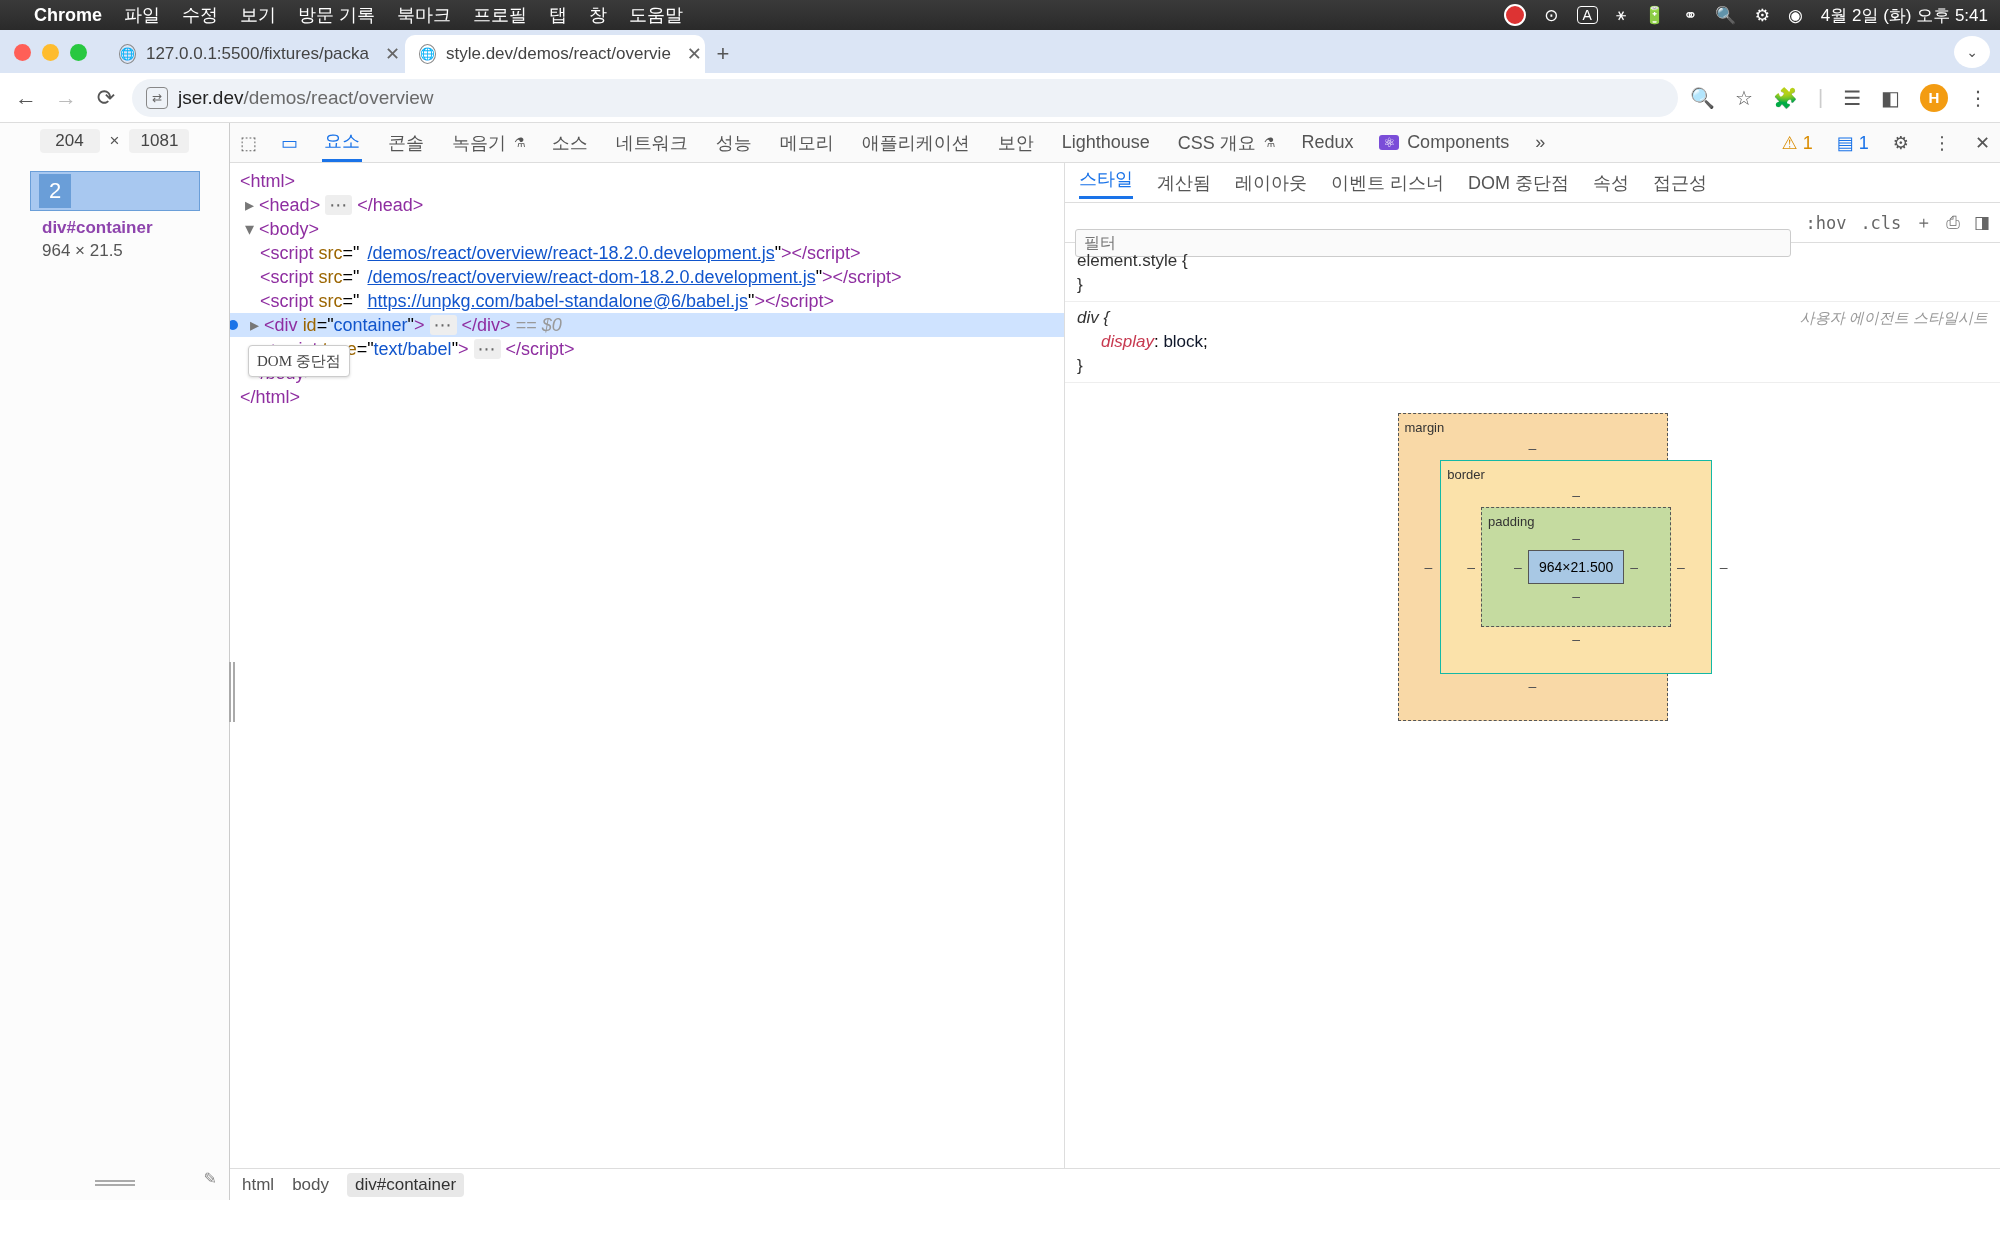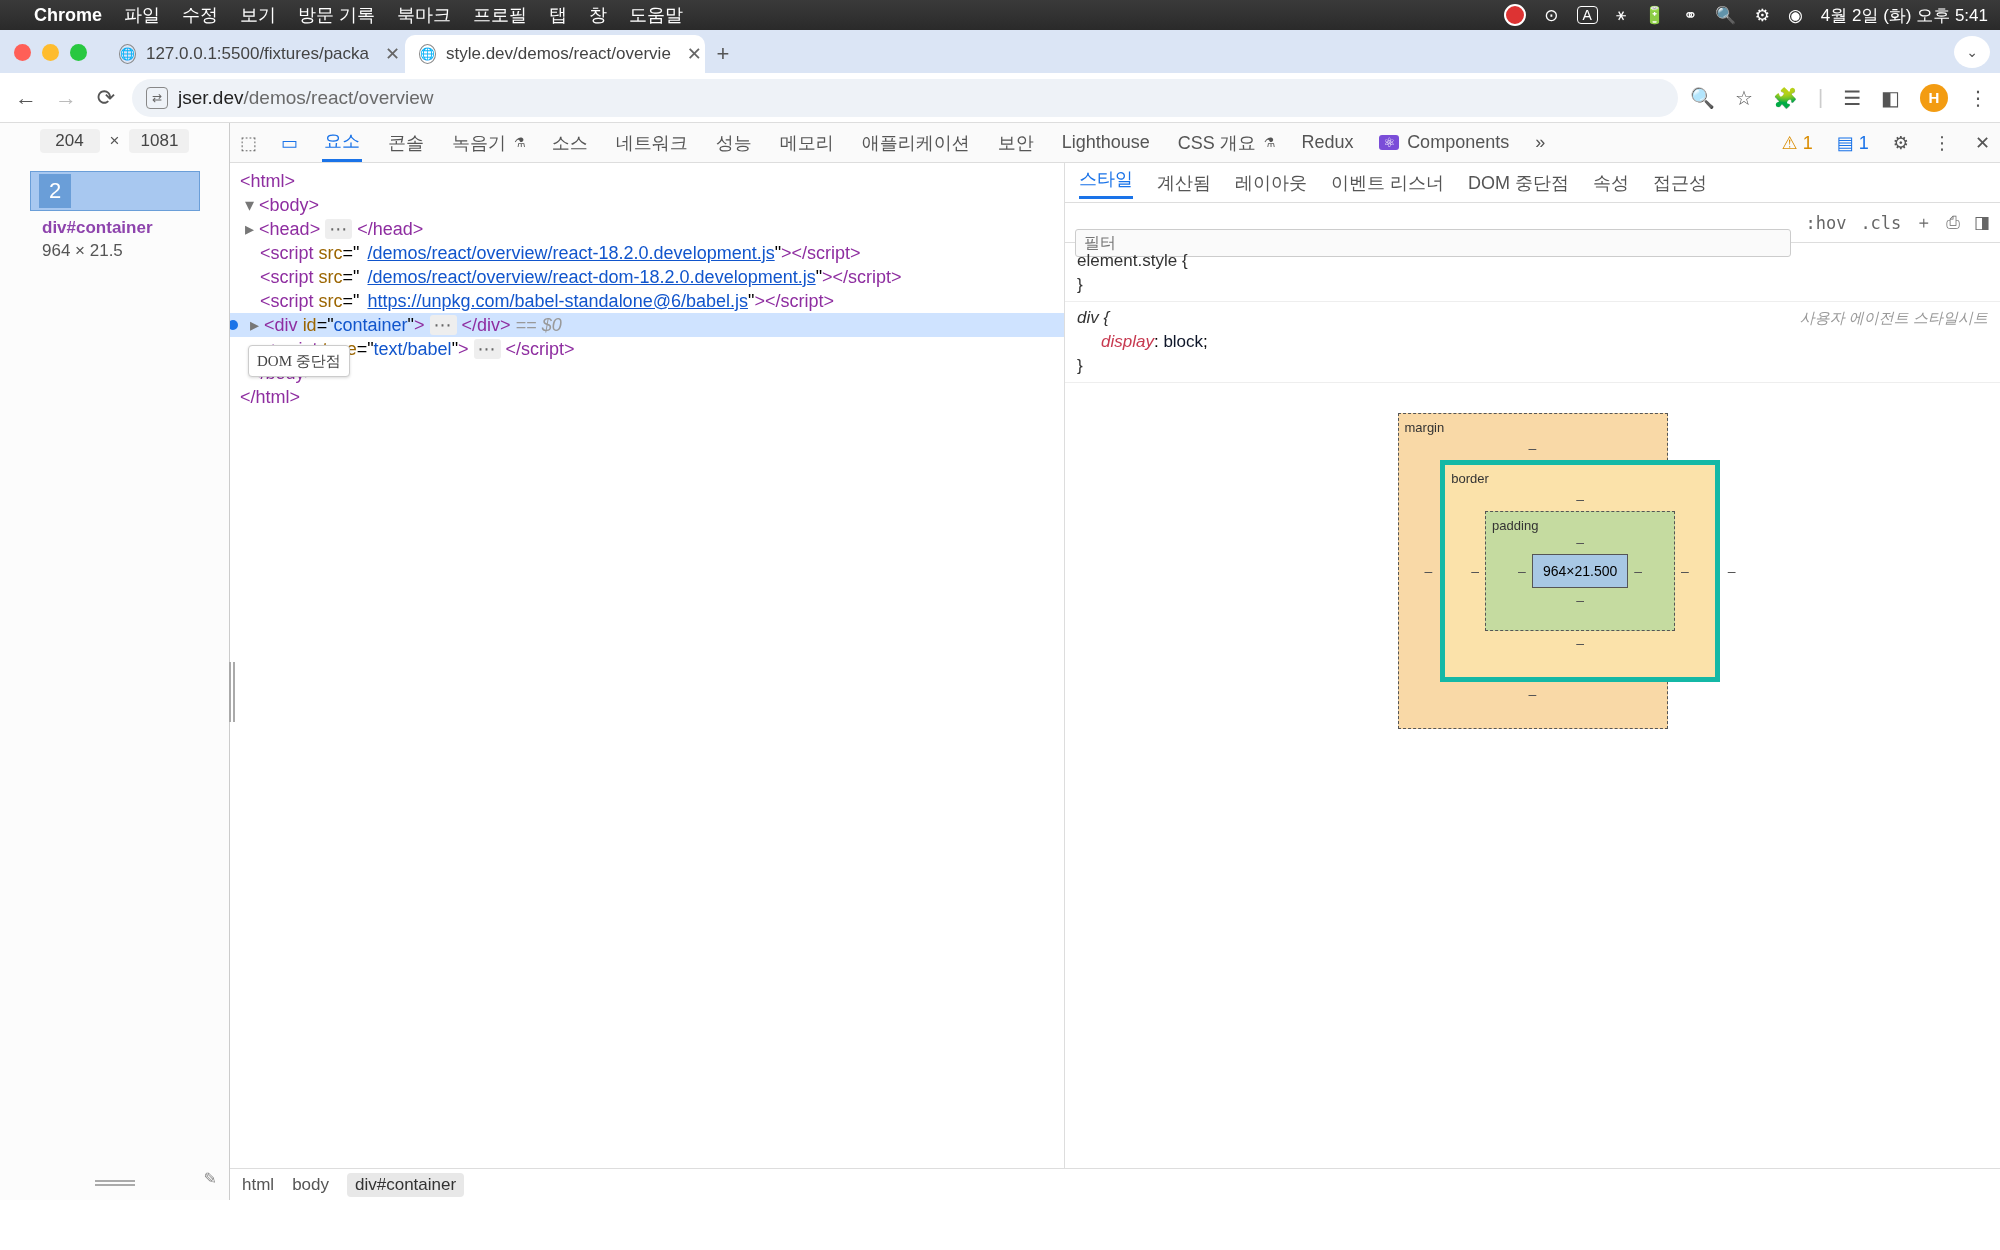--- a/index.html
+++ b/index.html
@@ -93,21 +93,21 @@
 .r-sel { color: #333; }
 .r-prop { color: #c73a50; font-style: italic; padding-left: 24px; }
 .r-val { color: #0f172a; }
 .r-block-hdr { display: flex; }
 .r-src { color: #999; font-style: italic; margin-left: auto; font-size: 15px; }
 .r-divider { border-top: 1px solid #eee; margin: 4px -12px; }
 
 
 .boxmodel { margin: 30px auto; width: 270px; font-family: Menlo, monospace; font-size: 14px; text-align: center; }
 .bm-margin { background: #f9d9a7; border: 1px dashed #555; padding: 22px 26px; position: relative; }
-.bm-border { background: #fbe2aa; border: 5px solid #14b8a6; padding: 22px 26px; position: relative; }
+.bm-border { background: #fbe2aa; border: 1px solid #14b8a6; padding: 22px 26px; position: relative; }
 .bm-padding { background: #c5dba0; border: 1px dashed #555; padding: 18px 32px; position: relative; }
 .bm-content { background: #a8c8e4; border: 1px solid #555; padding: 4px 10px; }
 .bm-label { position: absolute; top: 2px; left: 6px; font-size: 13px; color: #333; }
 .bm-dash { color: #555; }
 
 
 .crumbs { height: 32px; border-top: 1px solid #ddd; display: flex; align-items: center; padding: 0 12px; gap: 18px; font-size: 17px; }
 .crumbs .c { color: #555; }
 .crumbs .c.active { background: #e8e8e8; border-radius: 4px; padding: 2px 8px; color: #333; }
 </style>
@@ -231,22 +231,22 @@
       <span class="msg">▤ <span>1</span></span>
       <span>⚙</span>
       <span>⋮</span>
       <span>✕</span>
     </div>
 
     <div class="dt-body">
 
       <div class="dom">
 <div class="ln"><span class="t-tag">&lt;html&gt;</span></div>
+<div class="ln"> <span class="arrow">▸</span> <span class="t-tag">&lt;head&gt;</span> <span class="dots">⋯</span> <span class="t-tag">&lt;/head&gt;</span></div>
 <div class="ln"> <span class="arrow">▾</span> <span class="t-tag">&lt;body&gt;</span></div>
-<div class="ln"> <span class="arrow">▸</span> <span class="t-tag">&lt;head&gt;</span> <span class="dots">⋯</span> <span class="t-tag">&lt;/head&gt;</span></div>
 <div class="ln">    <span class="t-tag">&lt;script</span> <span class="t-attr">src</span>=<span>"</span><span class="t-str">/demos/react/overview/react-18.2.0.development.js</span><span>"</span><span class="t-tag">&gt;&lt;/script&gt;</span></div>
 <div class="ln">    <span class="t-tag">&lt;script</span> <span class="t-attr">src</span>=<span>"</span><span class="t-str">/demos/react/overview/react-dom-18.2.0.development.js</span><span>"</span><span class="t-tag">&gt;&lt;/script&gt;</span></div>
 <div class="ln">    <span class="t-tag">&lt;script</span> <span class="t-attr">src</span>=<span>"</span><span class="t-str">https://unpkg.com/babel-standalone@6/babel.js</span><span>"</span><span class="t-tag">&gt;&lt;/script&gt;</span></div>
 <div class="ln sel-line">  <span class="arrow">▸</span> <span class="t-tag">&lt;div</span> <span class="t-attr">id</span>=<span>"</span><span class="t-id">container</span><span>"</span><span class="t-tag">&gt;</span> <span class="dots">⋯</span> <span class="t-tag">&lt;/div&gt;</span> <span class="t-sel">== $0</span></div>
 <div class="ln">  <span class="arrow">▸</span> <span class="t-tag">&lt;script</span> <span class="t-attr">type</span>=<span>"</span><span class="t-id">text/babel</span><span>"</span><span class="t-tag">&gt;</span> <span class="dots">⋯</span> <span class="t-tag">&lt;/script&gt;</span></div>
 <div class="ln">  <span class="t-tag">&lt;/body&gt;</span></div>
 <div class="ln"><span class="t-tag">&lt;/html&gt;</span></div>
         <div class="dom-tip">DOM 중단점</div>
       </div>
 

